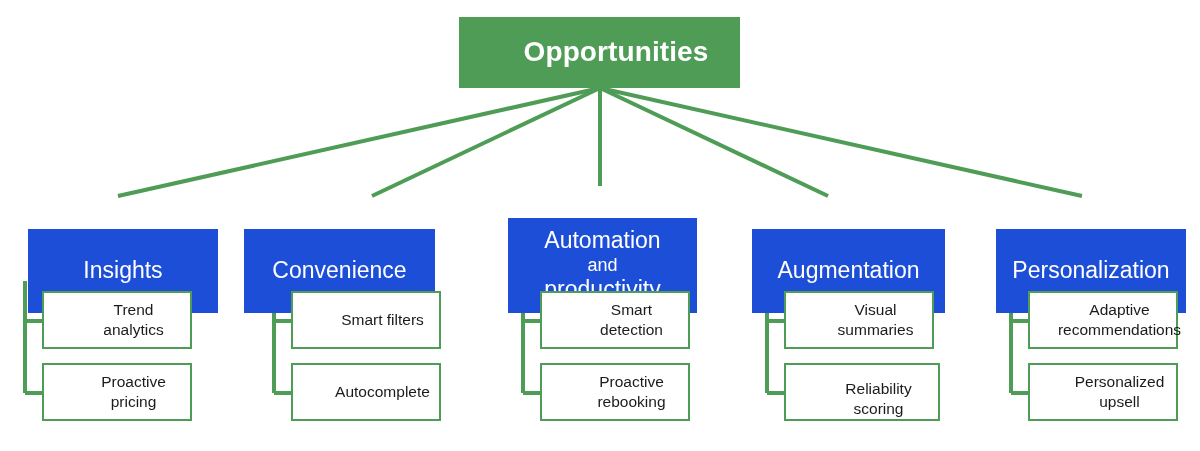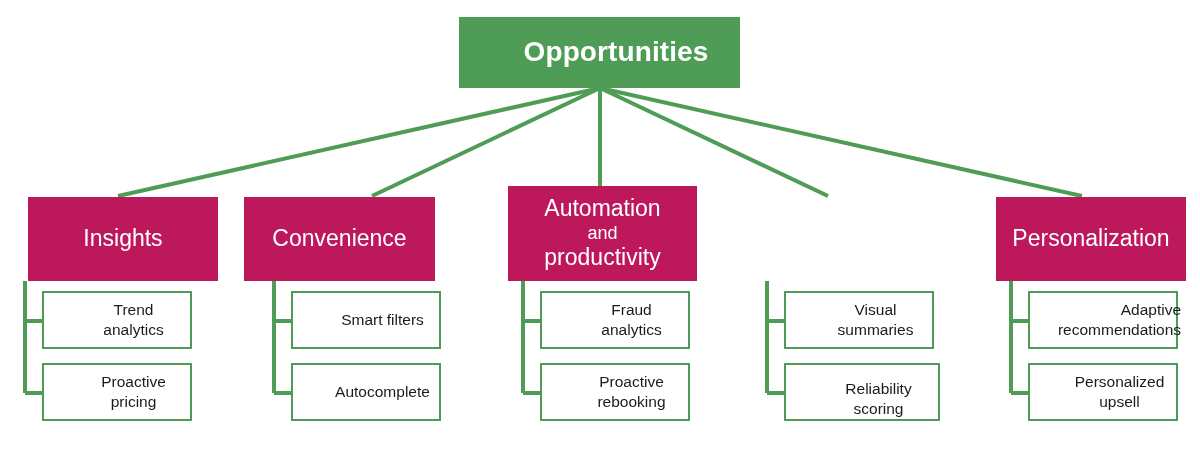--- a/index.html
+++ b/index.html
@@ -40,23 +40,24 @@
     background: #4e9c55;
     color: #ffffff;
   }
   .root-label {
     font-size: 28px;
     font-weight: 700;
     letter-spacing: 0.1px;
     line-height: 1.15;
   }
   .category-box {
-    background: #be185d;
+    background: #1d4ed8;
     color: #ffffff;
     padding: 0 8px;
+    margin-top: 32px;
   }
   .category-label {
     font-size: 23px;
     font-weight: 400;
     line-height: 1.18;
   }
   .category-label .small-word {
     font-size: 18px;
     display: block;
     line-height: 1.2;
@@ -156,49 +157,54 @@
 
   <div class="node-box category-box" style="left:508px; top:186px; width:189px; height:95px;">
     <span class="category-label">
       <span class="big-word">Automation</span>
       <span class="small-word">and</span>
       <span class="big-word">productivity</span>
     </span>
   </div>
   <div class="node-box leaf-box" style="left:540px; top:291px; width:150px; height:58px;">
     <span class="leaf-label">
-      <span>Fraud analytics</span>
+      <span>Smart detection</span>
     </span>
   </div>
   <div class="node-box leaf-box" style="left:540px; top:363px; width:150px; height:58px;justify-content:center;">
     <span class="leaf-label">
       <span>Proactive</span><br>
       <span>rebooking</span>
     </span>
   </div>
 
+  <div class="node-box category-box" style="left:752px; top:197px; width:193px; height:84px;">
+    <span class="category-label">
+      <span class="big-word">Augmentation</span>
+    </span>
+  </div>
   <div class="node-box leaf-box" style="left:784px; top:291px; width:150px; height:58px;">
     <span class="leaf-label">
       <span>Visual</span><br>
       <span>summaries</span>
     </span>
   </div>
   <div class="node-box leaf-box" style="left:784px; top:363px; width:156px; height:58px;align-items:flex-end;">
     <span class="leaf-label">
       <span>Reliability</span><br>
       <span>scoring</span>
     </span>
   </div>
 
   <div class="node-box category-box" style="left:996px; top:197px; width:190px; height:84px;">
     <span class="category-label">
       <span class="big-word">Personalization</span>
     </span>
   </div>
-  <div class="node-box leaf-box" style="left:1028px; top:291px; width:150px; height:58px;text-align:right;">
+  <div class="node-box leaf-box" style="left:1028px; top:291px; width:150px; height:58px;">
     <span class="leaf-label">
       <span>Adaptive</span><br>
       <span>recommendations</span>
     </span>
   </div>
   <div class="node-box leaf-box" style="left:1028px; top:363px; width:150px; height:58px;">
     <span class="leaf-label">
       <span>Personalized</span><br>
       <span>upsell</span>
     </span>

